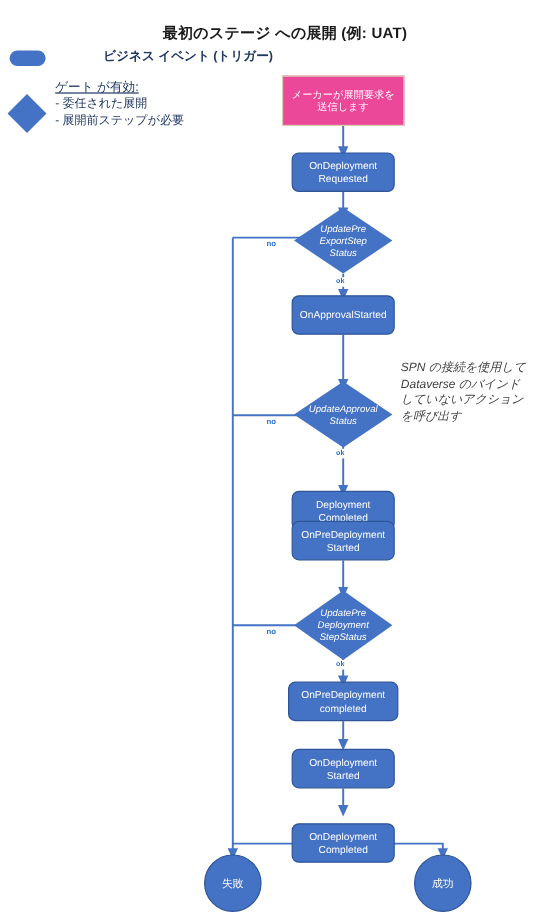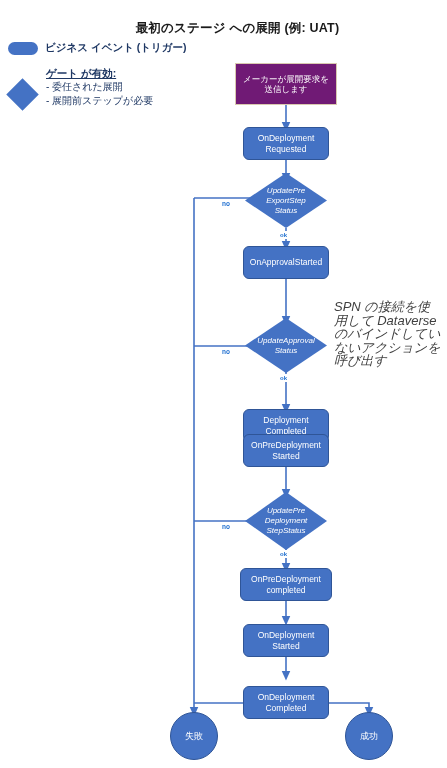--- a/index.html
+++ b/index.html
@@ -14,59 +14,59 @@
   .title{
     position:absolute;left:0;top:20px;width:447px;
     text-align:center;
     font-size:12.5px;font-weight:bold;color:#1a1a1a;
     letter-spacing:.2px;
     padding-left:28px;box-sizing:border-box;
   }
 
   
   .legend{position:absolute;left:8px;top:40px;width:210px;}
-  .legend-row{display:flex;align-items:flex-start;}
+  .legend-row{display:flex;align-items:flex-start;gap:41px;}
   .legend-pill{
     width:30px;height:13px;border-radius:7px;background:#4472C4;
     flex:0 0 auto;margin-top:2px;
   }
   .legend-pill-label{
     margin-left:7px;font-size:10.5px;color:#1F3864;font-weight:bold;
     line-height:15px;white-space:nowrap;
   }
   .legend-gate{position:absolute;left:8px;top:66px;width:210px;display:flex;}
   .legend-diamond{
     width:23px;height:23px;background:#4472C4;
     transform:rotate(45deg);flex:0 0 auto;margin-top:17px;margin-left:3px;
   }
   .legend-gate-text{margin-left:12px;}
   .legend-gate-title{
-    font-size:10.5px;font-weight:bold;color:#1F3864;
+    font-size:10.5px;font-weight:normal;color:#1F3864;
     text-decoration:underline;line-height:14px;white-space:nowrap;
   }
   .legend-bullet{
     font-size:10px;color:#1F3864;line-height:13.5px;white-space:nowrap;
   }
 
   
   .annotation{
     position:absolute;left:334px;top:300px;width:108px;
-    font-size:13px;font-style:italic;color:#3f3f3f;
+    font-size:10px;font-style:italic;color:#3f3f3f;
     line-height:13.5px;text-align:left;
   }
 
   
   .node{
     position:absolute;box-sizing:border-box;
     display:flex;align-items:center;justify-content:center;
     text-align:center;color:#ffffff;
     font-size:8.5px;line-height:10.5px;
   }
   .node-box{
-    background:#701a75;border:1.5px solid #D9C9AF;
+    background:#ec4899;border:1.5px solid #D9C9AF;
   }
   .node-round{
     background:#4472C4;border:1px solid #2F5597;border-radius:6px;
   }
   .node-circle{
     background:#4472C4;border:1px solid #2F5597;border-radius:50%;
     font-size:9px;
   }
   .node-diamond-wrap{position:absolute;font-style:italic;}
   .node-diamond-shape{

